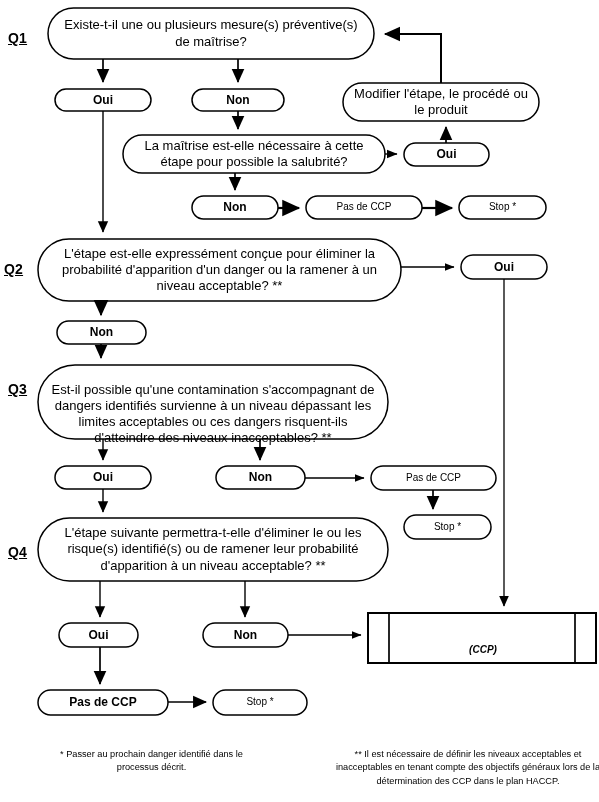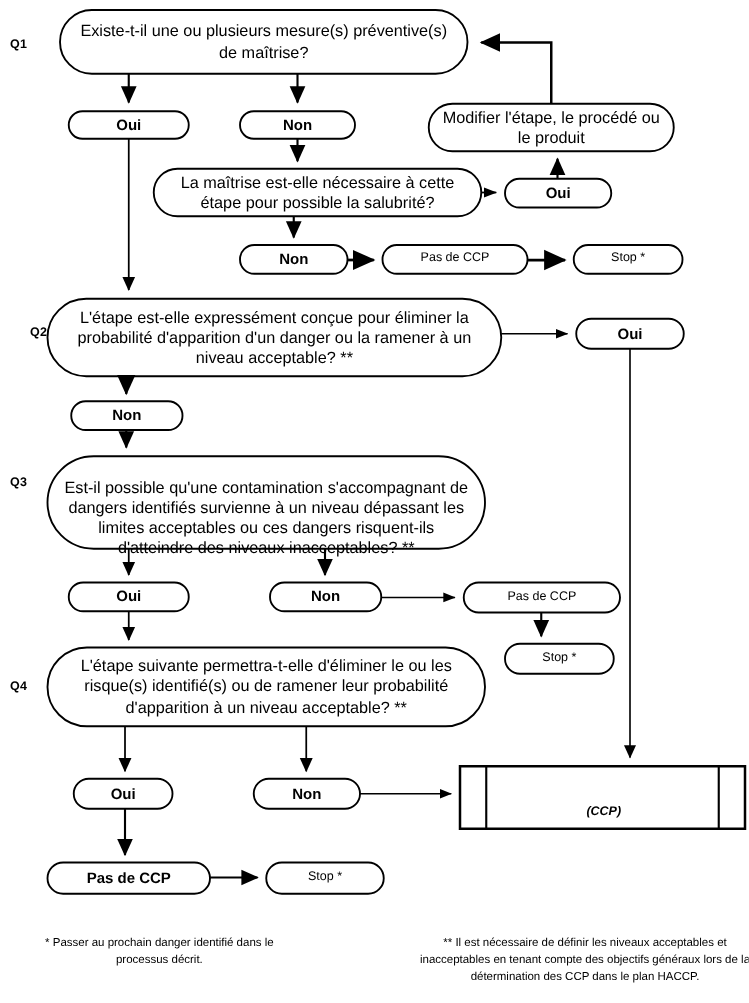--- a/index.html
+++ b/index.html
@@ -15,24 +15,25 @@
     font-family: "Liberation Sans", sans-serif;
     overflow: hidden;
   }
   #canvas svg {
     position: absolute;
     left: 0;
     top: 0;
   }
   .qlabel {
     position: absolute;
-    font-size: 10px;
+    font-size: 14px;
     font-weight: bold;
     color: #000;
     letter-spacing: 0.2px;
+    text-decoration: underline;
   }
   .node-text {
     position: absolute;
     display: flex;
     align-items: center;
     justify-content: center;
     text-align: center;
     color: #000;
     line-height: 1.25;
     pointer-events: none;
@@ -155,21 +156,21 @@
 
       <line x1="288" y1="635" x2="361" y2="635" stroke-width="1.3" marker-end="url(#ah)"></line>
 
       <line x1="100" y1="647" x2="100" y2="684" stroke-width="1.7" marker-end="url(#ahb)"></line>
 
       <line x1="168" y1="702" x2="206" y2="702" stroke-width="1.7" marker-end="url(#ahb)"></line>
     </g>
   </svg>
 
   <div class="qlabel" style="left:8px; top:30px;">Q1</div>
-  <div class="qlabel" style="left:24px; top:261px;">Q2</div>
+  <div class="qlabel" style="left:4px; top:261px;">Q2</div>
   <div class="qlabel" style="left:8px; top:381px;">Q3</div>
   <div class="qlabel" style="left:8px; top:544px;">Q4</div>
 
   <div class="node-text q-text" style="left:62px; top:8px; width:298px; height:51px;">Existe-t-il une ou plusieurs mesure(s) préventive(s) de maîtrise?</div>
 
   <div class="node-text small-node" style="left:55px; top:89px; width:96px; height:22px;">Oui</div>
   <div class="node-text small-node" style="left:192px; top:89px; width:92px; height:22px;">Non</div>
 
   <div class="node-text q-text" style="left:353px; top:83px; width:176px; height:38px;">Modifier l'étape, le procédé ou le produit</div>
 
@@ -191,16 +192,16 @@
   <div class="node-text plain-node" style="left:404px; top:515px; width:87px; height:24px;">Stop *</div>
 
   <div class="node-text q-text" style="left:48px; top:518px; width:330px; height:63px;">L'étape suivante permettra-t-elle d'éliminer le ou les risque(s) identifié(s) ou de  ramener leur probabilité d'apparition à un niveau acceptable? **</div>
   <div class="node-text small-node" style="left:59px; top:623px; width:79px; height:24px;">Oui</div>
   <div class="node-text small-node" style="left:203px; top:623px; width:85px; height:24px;">Non</div>
   <div class="node-text small-node" style="left:38px; top:690px; width:130px; height:25px;">Pas de CCP</div>
   <div class="node-text plain-node" style="left:213px; top:690px; width:94px; height:25px;">Stop *</div>
 
   <div class="node-text ccp-text" style="left:392px; top:639px; width:182px; height:22px;">(CCP)</div>
 
-  <div class="footnote" style="left:20px; top:748px; width:215px;">*  Passer au prochain danger identifié dans le processus décrit.</div>
+  <div class="footnote" style="left:44px; top:748px; width:215px;">*  Passer au prochain danger identifié dans le processus décrit.</div>
   <div class="footnote" style="left:332px; top:748px; width:272px;">**  Il est nécessaire de définir les niveaux acceptables et inacceptables en tenant compte des objectifs généraux lors de la détermination des CCP dans le plan HACCP.</div>
 
 </div>
 
 </body></html>

